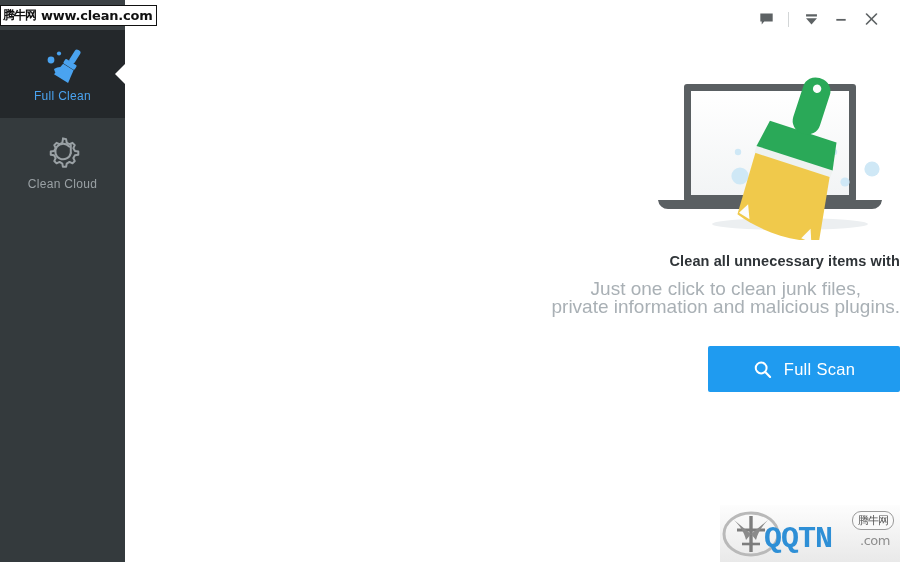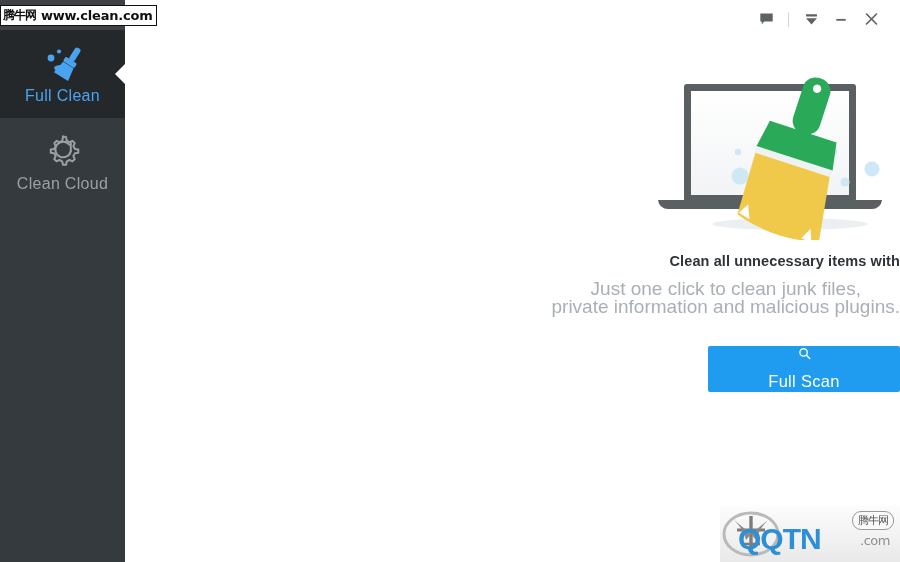--- a/index.html
+++ b/index.html
@@ -65,21 +65,21 @@
     user-select: none;
   }
   .nav-item .ico {
     height: 40px;
     display: flex;
     align-items: center;
     justify-content: center;
     margin-bottom: 4px;
   }
   .nav-item .lbl {
-    font-size: 16px;
+    font-size: 12px;
     color: #9aa1a5;
     letter-spacing: .3px;
     text-align: right;
   }
   .nav-item.active {
     background: #24282b;
   }
   .nav-item.active .lbl {
     color: #4aa3f0;
   }
@@ -176,21 +176,20 @@
     border-radius: 2px;
     color: #ffffff;
     font-size: 16.5px;
     font-family: "Liberation Sans", "DejaVu Sans", sans-serif;
     display: flex;
     align-items: center;
     justify-content: center;
     gap: 12px;
     cursor: pointer;
     letter-spacing: .3px;
-    flex-direction: column;
   }
 
   
   .wm-top {
     position: absolute;
     left: 0;
     top: 5px;
     background: #ffffff;
     border: 1px solid #111;
     padding: 0 3px 0 0;
@@ -221,23 +220,23 @@
     right: 0;
     bottom: 0;
     width: 180px;
     height: 57px;
     z-index: 20;
     background: linear-gradient(180deg,#fdfdfd 0%, #f2f2f2 55%, #e9e9e9 100%);
     overflow: hidden;
   }
   .wm-bot .qtext {
     position: absolute;
-    left: 18px;
+    left: 44px;
     top: 17px;
-    font-family: Liberation Sans, sans-serif;
+    font-family: Liberation Mono, monospace;
     font-weight: bold;
     font-size: 30px;
     color: #2e8fd6;
     letter-spacing: -1px;
   }
   .wm-bot .com {
     position: absolute;
     left: 140px;
     top: 28px;
     font-family: "DejaVu Sans", sans-serif;

